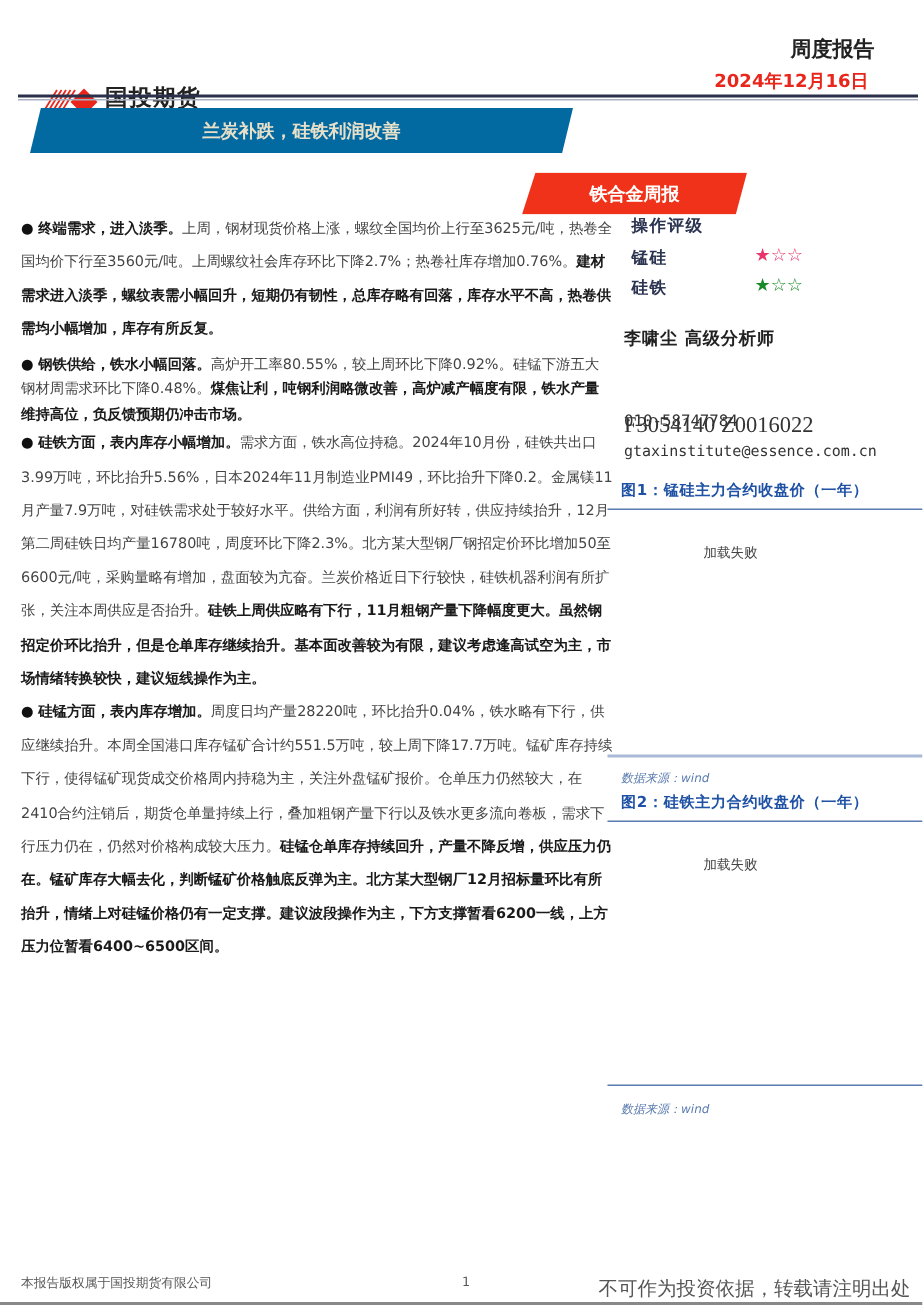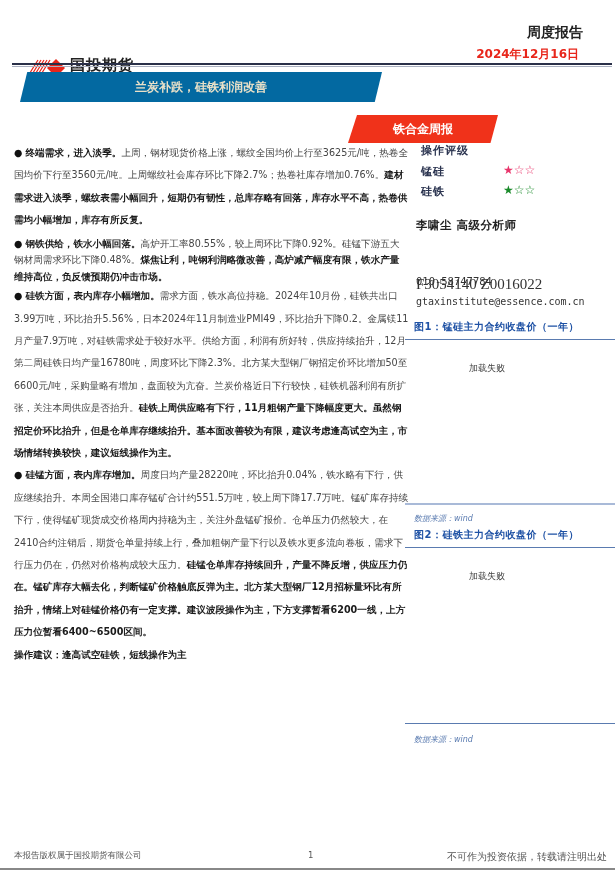--- a/index.html
+++ b/index.html
@@ -45,21 +45,21 @@
   .fig-title { left:414px; font-size:10px; font-weight:bold; color:#1f52a5; letter-spacing:0.5px; }
   .fig-rule { left:405px; width:210px; height:1px; background:#5a7bb0; }
   .fig-rule-light { left:405px; width:210px; height:2px; background:#a9bad8; }
   .load-fail { left:382px; width:210px; text-align:center; font-size:9px; color:#444;
                font-family:"DejaVu Serif", serif; }
   .src { left:414px; font-size:8px; font-style:italic; color:#5a7bb0; }
 
   
   .footer-left { left:14px; top:850px; font-size:8.5px; color:#555; }
   .footer-center { left:308px; top:850px; font-size:8.5px; color:#555; }
-  .footer-right { right:8px; top:850px; font-size:10px; color:#555; }
+  .footer-right { right:8px; top:850px; font-size:13px; color:#555; }
   .footer-rule { left:0; top:868px; width:615px; height:2px; background:#888; }
 </style>
 </head>
 <body>
 
 <div class="abs logo">
   <svg class="logo-mark" viewBox="0 0 40 20">
     <g stroke="#e8261b" stroke-width="1.2">
       <line x1="2" y1="18" x2="12" y2="2"></line>
         <line x1="5" y1="18" x2="15" y2="2"></line>
@@ -94,23 +94,20 @@
     <b>钢铁供给，铁水小幅回落。</b><span>高炉开工率80.55%，较上周环比下降0.92%。硅锰下游五大钢材周需求环比下降0.48%。</span><b>煤焦让利，吨钢利润略微改善，高炉减产幅度有限，铁水产量维持高位，负反馈预期仍冲击市场。</b>
   </p>
   <p>
     <span class="bullet">●</span>
     <b>硅铁方面，表内库存小幅增加。</b><span>需求方面，铁水高位持稳。2024年10月份，硅铁共出口3.99万吨，环比抬升5.56%，日本2024年11月制造业PMI49，环比抬升下降0.2。金属镁11月产量7.9万吨，对硅铁需求处于较好水平。供给方面，利润有所好转，供应持续抬升，12月第二周硅铁日均产量16780吨，周度环比下降2.3%。北方某大型钢厂钢招定价环比增加50至6600元/吨，采购量略有增加，盘面较为亢奋。兰炭价格近日下行较快，硅铁机器利润有所扩张，关注本周供应是否抬升。</span><b>硅铁上周供应略有下行，11月粗钢产量下降幅度更大。虽然钢招定价环比抬升，但是仓单库存继续抬升。基本面改善较为有限，建议考虑逢高试空为主，市场情绪转换较快，建议短线操作为主。</b>
   </p>
   <p>
     <span class="bullet">●</span>
     <b>硅锰方面，表内库存增加。</b><span>周度日均产量28220吨，环比抬升0.04%，铁水略有下行，供应继续抬升。本周全国港口库存锰矿合计约551.5万吨，较上周下降17.7万吨。锰矿库存持续下行，使得锰矿现货成交价格周内持稳为主，关注外盘锰矿报价。仓单压力仍然较大，在2410合约注销后，期货仓单量持续上行，叠加粗钢产量下行以及铁水更多流向卷板，需求下行压力仍在，仍然对价格构成较大压力。</span><b>硅锰仓单库存持续回升，产量不降反增，供应压力仍在。锰矿库存大幅去化，判断锰矿价格触底反弹为主。北方某大型钢厂12月招标量环比有所抬升，情绪上对硅锰价格仍有一定支撑。建议波段操作为主，下方支撑暂看6200一线，上方压力位暂看6400~6500区间。</b>
   </p>
-  <p>
-    <b>操作建议：</b><b>逢高试空硅铁，短线操作为主</b>
-  </p>
 </div>
 
 <div class="abs rating-title">操作评级</div>
 <div class="abs rating-row" style="top:164px">
   <span>锰硅</span>
   <span class="stars" style="position:absolute;left:82px;top:-1px;color:#e8356b;white-space:nowrap"><span>★</span><span>☆☆</span></span>
 </div>
 <div class="abs rating-row" style="top:184px">
   <span>硅铁</span>
   <span class="stars" style="position:absolute;left:82px;top:-1px;color:#1a8a2a;white-space:nowrap"><span>★</span><span>☆☆</span></span>

